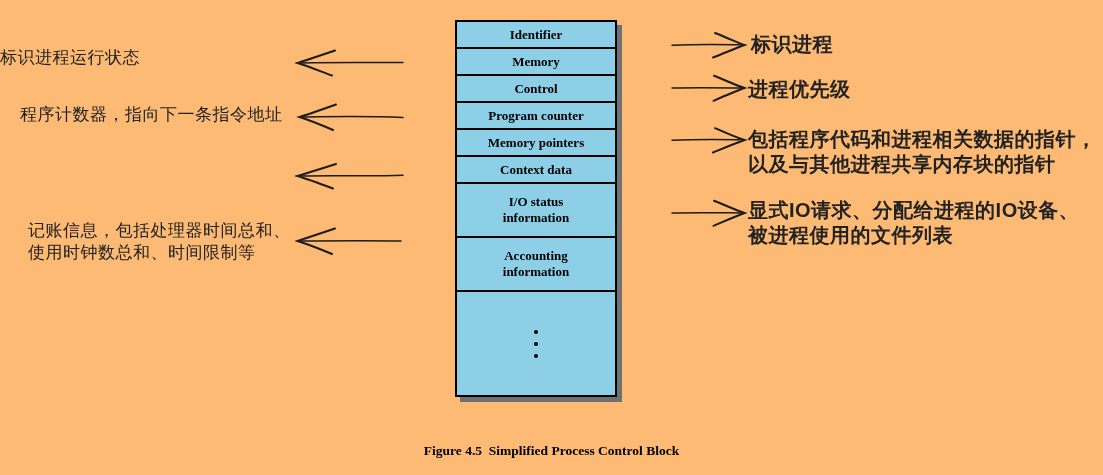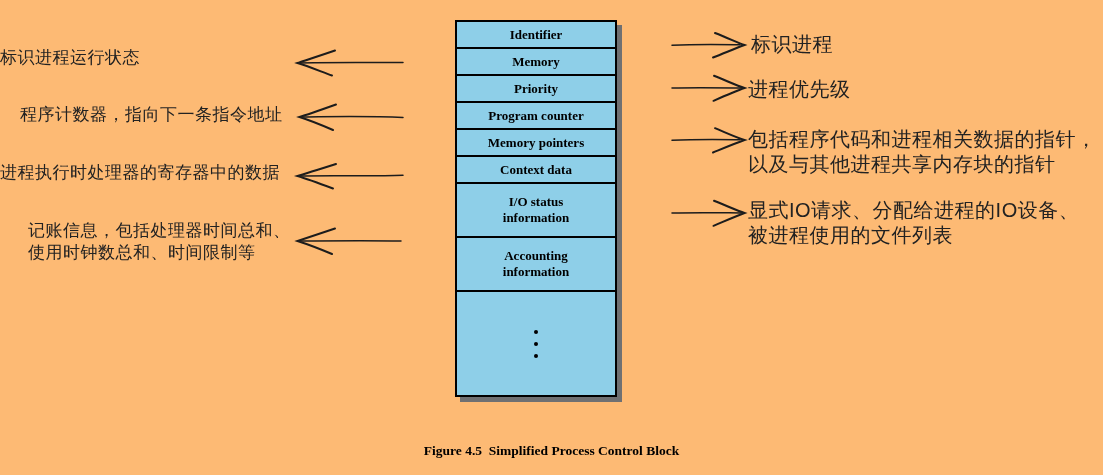--- a/index.html
+++ b/index.html
@@ -25,21 +25,21 @@
   .pcb-ellipsis {
     box-sizing:border-box; height:103px;
     display:flex; flex-direction:column; align-items:center; justify-content:center; gap:8px;
   }
   .dot { width:4px; height:4px; border-radius:50%; background:#000; }
 
   
   .ann { position:absolute; white-space:nowrap; color:#222; }
   .ann span { display:block; }
   .ann-left  { font-size:17px; line-height:22px; letter-spacing:0.5px; }
-  .ann-right { font-size:20px; line-height:25px; letter-spacing:0.5px; }
+  .ann-right { font-size:20px; line-height:25px; letter-spacing:0.5px;font-weight:bold; }
   .ra { text-align:left; }
 
   
   .arrow { position:absolute; }
   .arrow path { stroke:#1c1c1c; fill:none; stroke-linecap:round; }
   .arrow .shaft { stroke-width:1.5; }
   .arrow .head  { stroke-width:2; }
 
   
   .caption {
@@ -54,21 +54,21 @@
 <div class="stage">
 
   <div class="pcb" style="background-color: rgb(142, 207, 232);">
     <div class="pcb-row">
       <span>Identifier</span>
     </div>
     <div class="pcb-row">
       <span>Memory</span>
     </div>
     <div class="pcb-row">
-      <span>Priority</span>
+      <span>Control</span>
     </div>
     <div class="pcb-row">
       <span>Program counter</span>
     </div>
     <div class="pcb-row">
       <span>Memory pointers</span>
     </div>
     <div class="pcb-row">
       <span>Context data</span>
     </div>
@@ -85,23 +85,20 @@
       <div class="dot"></div>
       <div class="dot"></div>
     </div>
   </div>
 
   <div class="ann ann-left ra" style="left:0; top:47px; width:290px;">
     <span>标识进程运行状态</span>
   </div>
   <div class="ann ann-left ra" style="left:0; top:104px; width:290px;padding-left:20px;">
     <span>程序计数器，指向下一条指令地址</span>
-  </div>
-  <div class="ann ann-left ra" style="left:0; top:162px; width:290px;">
-    <span>进程执行时处理器的寄存器中的数据</span>
   </div>
   <div class="ann ann-left" style="left:28px; top:220px;font-family:Liberation Serif, serif;">
     <span>记账信息，包括处理器时间总和、</span>
     <span>使用时钟数总和、时间限制等</span>
   </div>
 
   <svg class="arrow" style="left:291px; top:48px;" width="114" height="30" viewBox="0 0 114 30">
     <path class="shaft" d="M112 14.4 C 78 14.8, 40 14.2, 7 15"></path>
     <path class="head" d="M44 2.5 C 28 8, 14 12.5, 6.5 15 C 16.5 18, 30 23.5, 41 27.5"></path>
   </svg>

